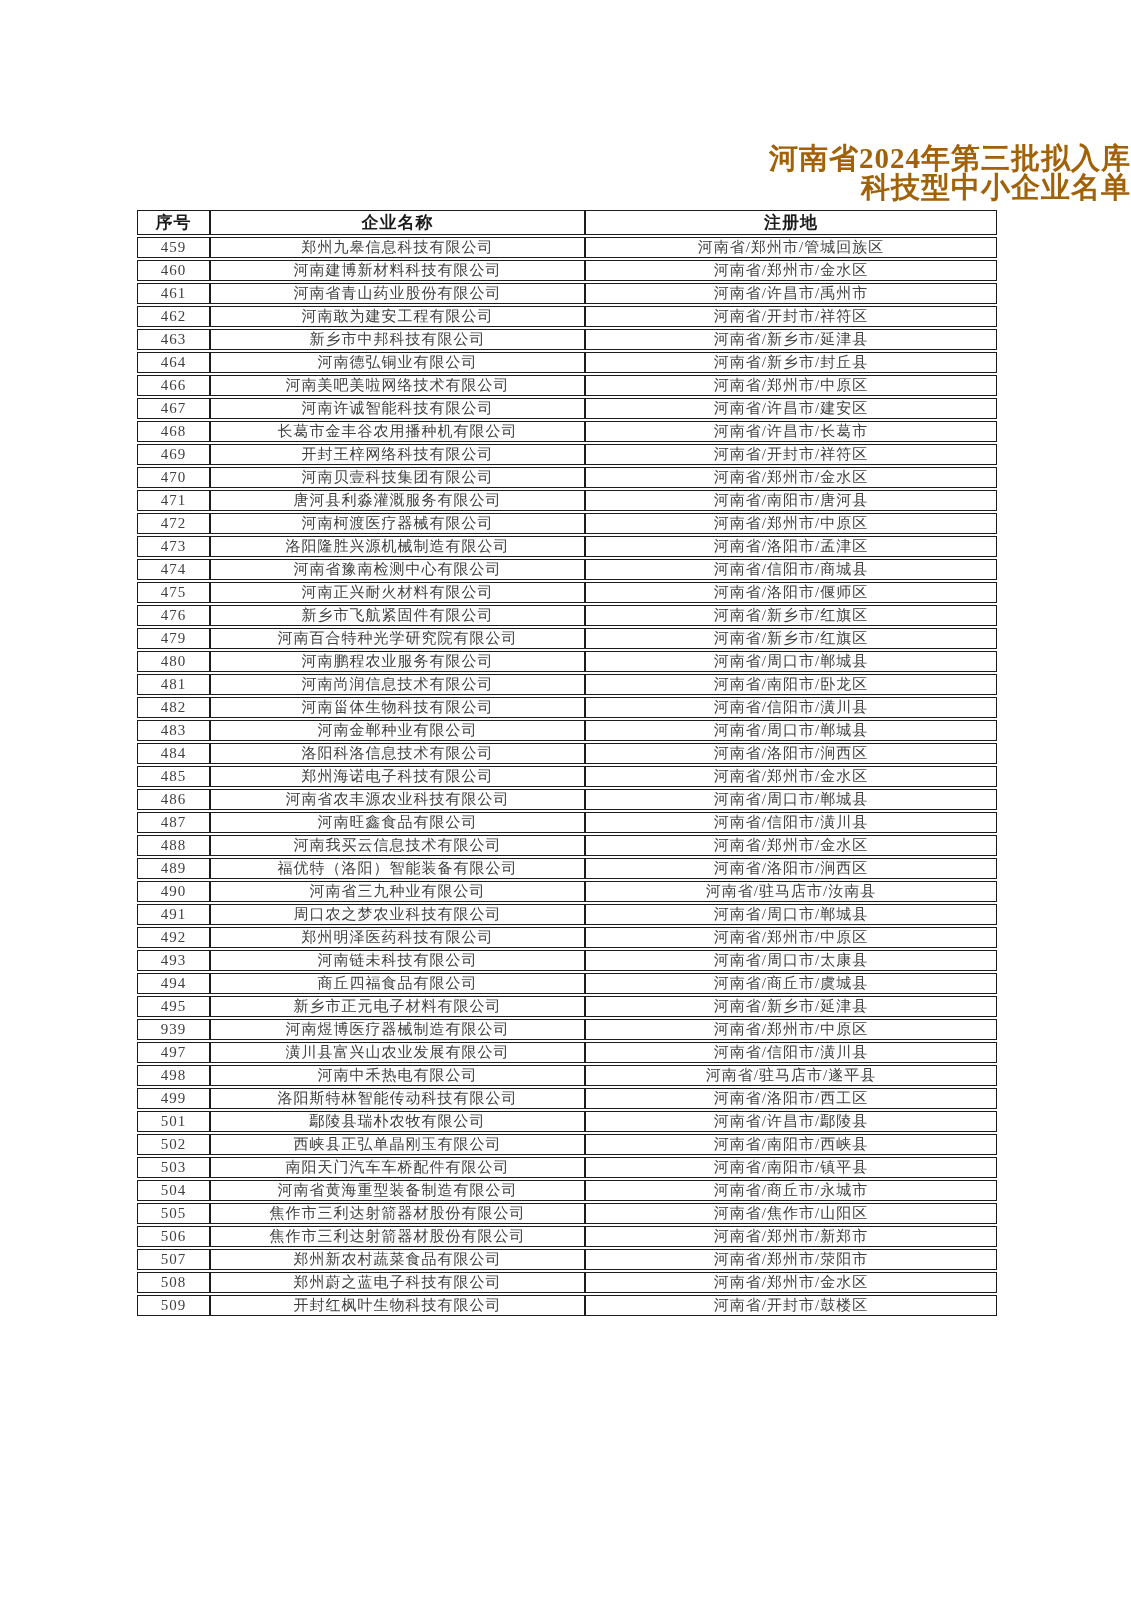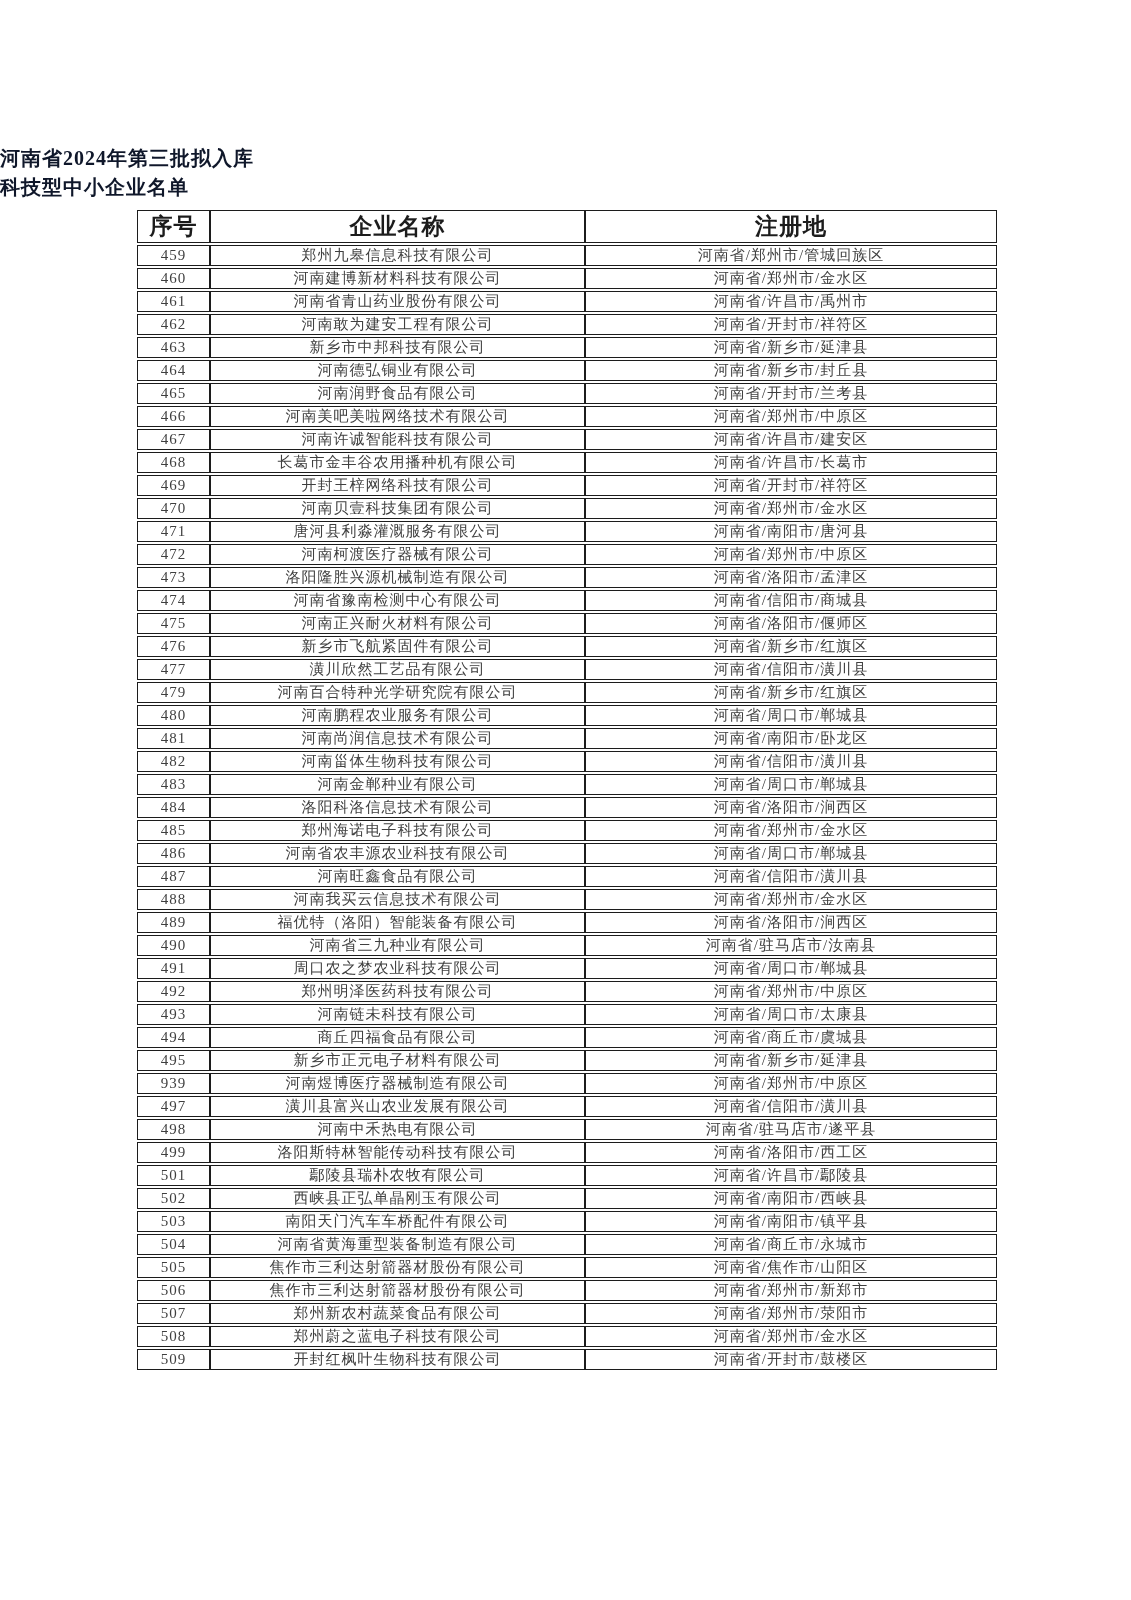--- a/index.html
+++ b/index.html
@@ -10,25 +10,25 @@
     font-family: "Liberation Serif", "DejaVu Serif", serif;
   }
   .page {
     width: 1131px;
     height: 1600px;
     background: #ffffff;
     overflow: hidden;
   }
   .doc-title {
     padding-top: 144px;
-    text-align: left;
+    text-align: right;
     font-weight: bold;
-    font-size: 20px;
+    font-size: 29px;
     line-height: 29px;
-    color: #0f172a;
+    color: #a16207;
     letter-spacing: 1px;
   }
   table.company-table {
     margin-left: 137px;
     margin-top: 6px;
     width: 860px;
     border-collapse: separate;
     border-spacing: 0 2px;
     table-layout: fixed;
   }
@@ -39,21 +39,21 @@
   table.company-table td {
     border: 1px solid #1c1c1c;
     height: 20px;
     padding: 0 2px;
     text-align: center;
     vertical-align: middle;
     white-space: nowrap;
     overflow: hidden;
   }
   table.company-table th {
-    font-size: 23px;
+    font-size: 17px;
     font-weight: bold;
     color: #1c1c1c;
     letter-spacing: 1px;
   }
   table.company-table td {
     font-size: 15px;
     font-weight: normal;
     color: #3f3f3f;
     letter-spacing: 1px;
   }
@@ -107,25 +107,20 @@
       <td class="cell-no">463</td>
       <td class="cell-name">新乡市中邦科技有限公司</td>
       <td class="cell-loc">河南省/新乡市/延津县</td>
     </tr>
         <tr>
       <td class="cell-no">464</td>
       <td class="cell-name">河南德弘铜业有限公司</td>
       <td class="cell-loc">河南省/新乡市/封丘县</td>
     </tr>
         <tr>
-      <td class="cell-no">465</td>
-      <td class="cell-name">河南润野食品有限公司</td>
-      <td class="cell-loc">河南省/开封市/兰考县</td>
-    </tr>
-        <tr>
       <td class="cell-no">466</td>
       <td class="cell-name">河南美吧美啦网络技术有限公司</td>
       <td class="cell-loc">河南省/郑州市/中原区</td>
     </tr>
         <tr>
       <td class="cell-no">467</td>
       <td class="cell-name">河南许诚智能科技有限公司</td>
       <td class="cell-loc">河南省/许昌市/建安区</td>
     </tr>
         <tr>
@@ -167,25 +162,20 @@
       <td class="cell-no">475</td>
       <td class="cell-name">河南正兴耐火材料有限公司</td>
       <td class="cell-loc">河南省/洛阳市/偃师区</td>
     </tr>
         <tr>
       <td class="cell-no">476</td>
       <td class="cell-name">新乡市飞航紧固件有限公司</td>
       <td class="cell-loc">河南省/新乡市/红旗区</td>
     </tr>
         <tr>
-      <td class="cell-no">477</td>
-      <td class="cell-name">潢川欣然工艺品有限公司</td>
-      <td class="cell-loc">河南省/信阳市/潢川县</td>
-    </tr>
-        <tr>
       <td class="cell-no">479</td>
       <td class="cell-name">河南百合特种光学研究院有限公司</td>
       <td class="cell-loc">河南省/新乡市/红旗区</td>
     </tr>
         <tr>
       <td class="cell-no">480</td>
       <td class="cell-name">河南鹏程农业服务有限公司</td>
       <td class="cell-loc">河南省/周口市/郸城县</td>
     </tr>
         <tr>

